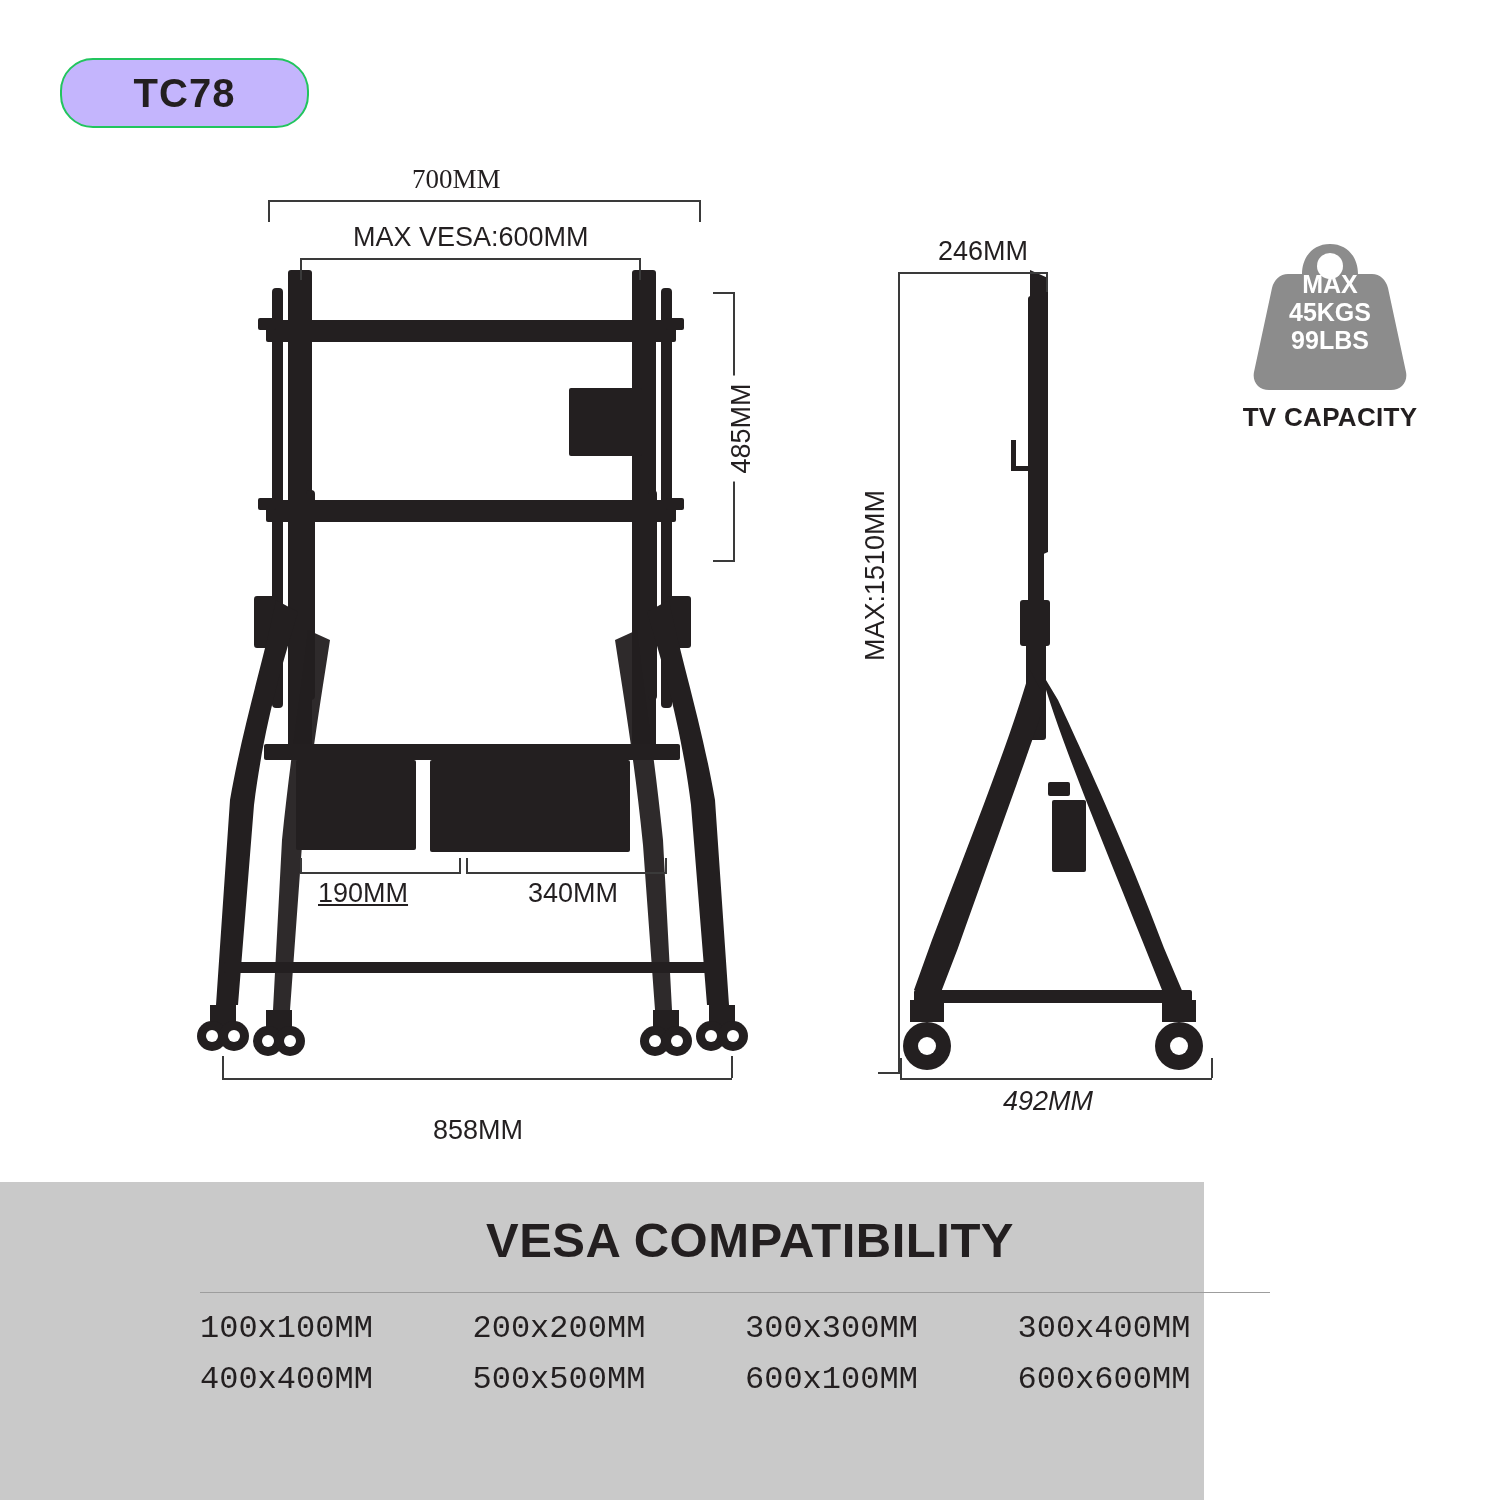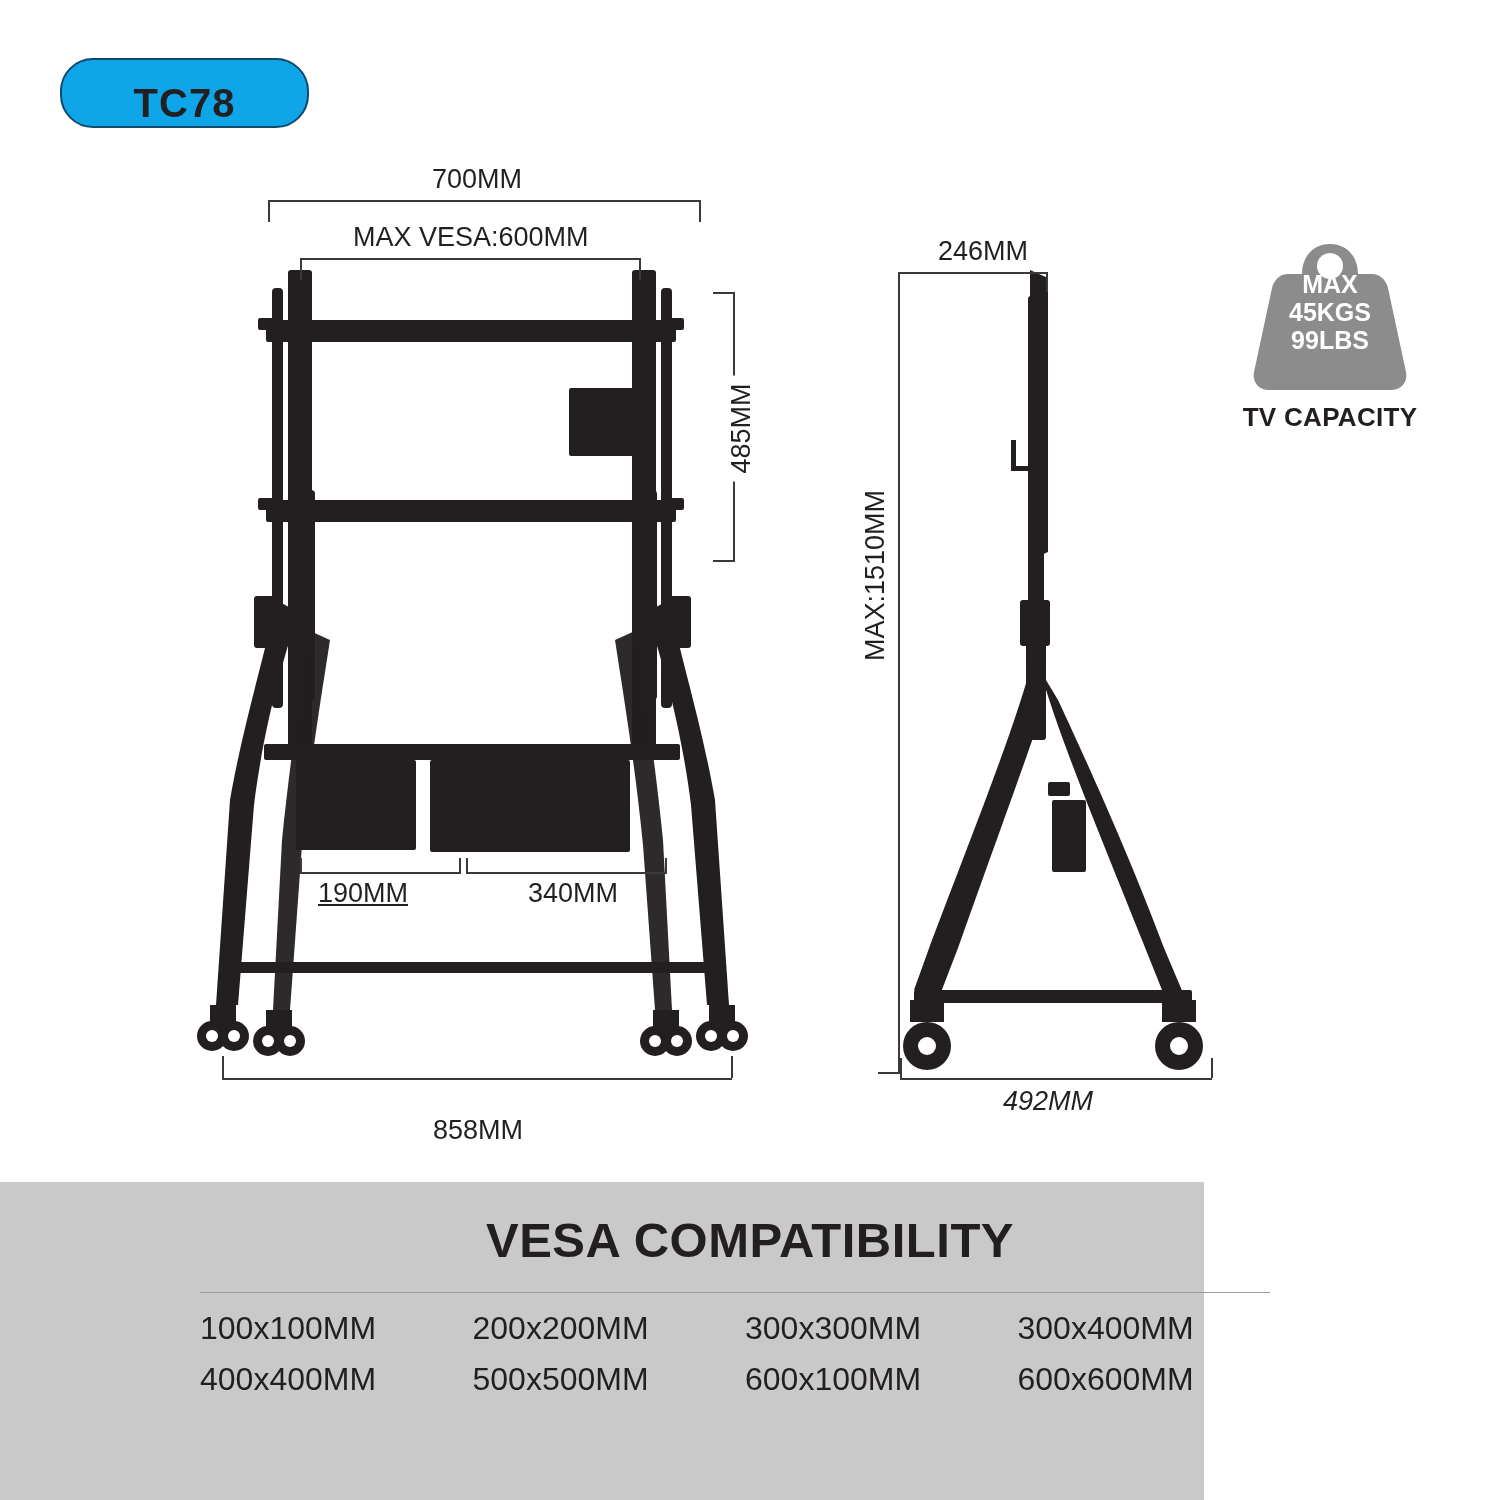--- a/index.html
+++ b/index.html
@@ -10,23 +10,23 @@
     color:#231f20;
     overflow:hidden;
     position:relative;
   }
   .page{position:relative;width:1500px;height:1500px;}
 
   
   .model-badge{
     position:absolute;left:60px;top:58px;
     width:245px;height:66px;
-    border:2px solid #0c4a6e;border-radius:33px;
-    display:flex;align-items:flex-end;justify-content:center;
-    background:#0ea5e9;
+    border:2px solid #22c55e;border-radius:33px;
+    display:flex;align-items:center;justify-content:center;
+    background:#c4b5fd;
   }
   .model-badge span{
     font-size:40px;font-weight:bold;letter-spacing:1px;color:#231f20;
   }
   .dimline{position:absolute;background:#3a3a3a;}
   .dimline.h{height:1.5px;}
   .dimline.v{width:1.5px;}
   .tick{position:absolute;background:#3a3a3a;width:1.5px;}
   .tick.h{height:1.5px;width:auto;}
   .dimtext{
@@ -66,21 +66,21 @@
   }
   .vesa-rule{
     position:absolute;left:200px;top:110px;width:1070px;height:1px;background:#9d9d9d;
   }
   .vesa-grid{
     position:absolute;left:200px;top:128px;width:1090px;
     display:grid;grid-template-columns:repeat(4,1fr);
     row-gap:14px;
   }
   .vesa-item{
-    font-size:32px;color:#231f20;white-space:nowrap;
+    font-size:32px;color:#231f20;white-space:nowrap;font-family:Liberation Mono, monospace;
   }
 </style>
 </head>
 <body>
 
 <div class="page">
 
   <div class="model-badge">
     <span>TC78</span>
   </div>
@@ -149,21 +149,21 @@
           <circle cx="497" cy="881" r="6"></circle>
         <circle cx="531" cy="876" r="6"></circle>
           <circle cx="553" cy="876" r="6"></circle>
       </g>
     </svg>
   </div>
 
   <div class="dimline h" style="left:268px;top:200px;width:432px;"></div>
   <div class="tick" style="left:268px;top:200px;height:22px;"></div>
   <div class="tick" style="left:699px;top:200px;height:22px;"></div>
-  <div class="dimtext" style="left:424px;top:164px;">700MM</div>
+  <div class="dimtext" style="left:404px;top:164px;font-family:Liberation Serif, serif;">700MM</div>
 
   <div class="dimline h" style="left:300px;top:258px;width:340px;"></div>
   <div class="tick" style="left:300px;top:258px;height:22px;"></div>
   <div class="tick" style="left:639px;top:258px;height:22px;"></div>
   <div class="dimtext" style="left:345px;top:222px;">MAX VESA:600MM</div>
 
   <div class="dimline v" style="left:733px;top:292px;height:270px;"></div>
   <div class="tick h" style="left:713px;top:292px;width:22px;"></div>
   <div class="tick h" style="left:713px;top:560px;width:22px;"></div>
   <div class="dimtext vert" style="left:688px;top:413px;transform:rotate(-90deg);">485MM</div>

